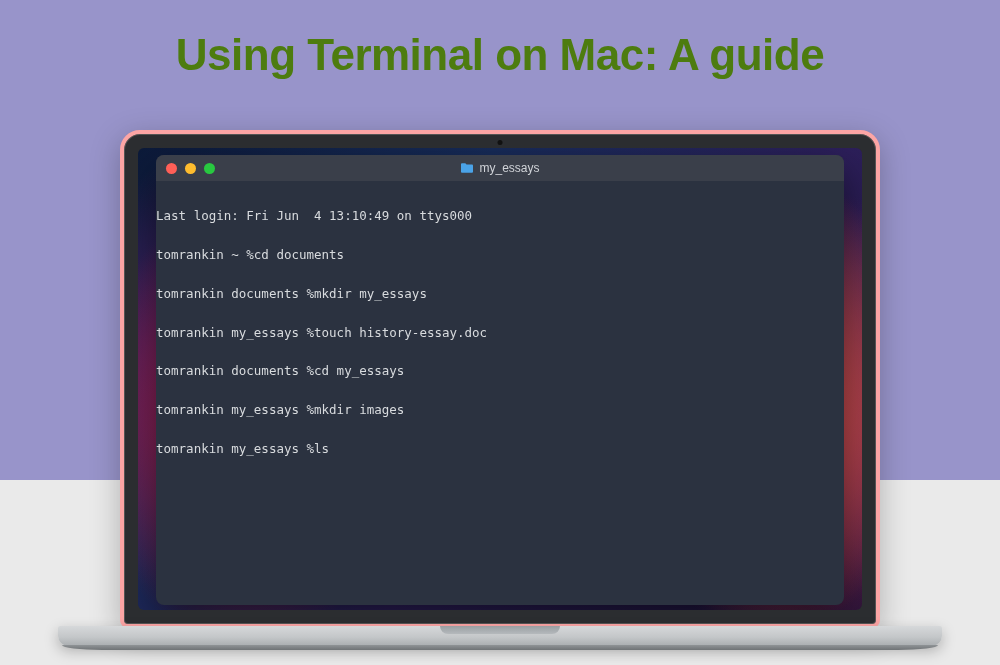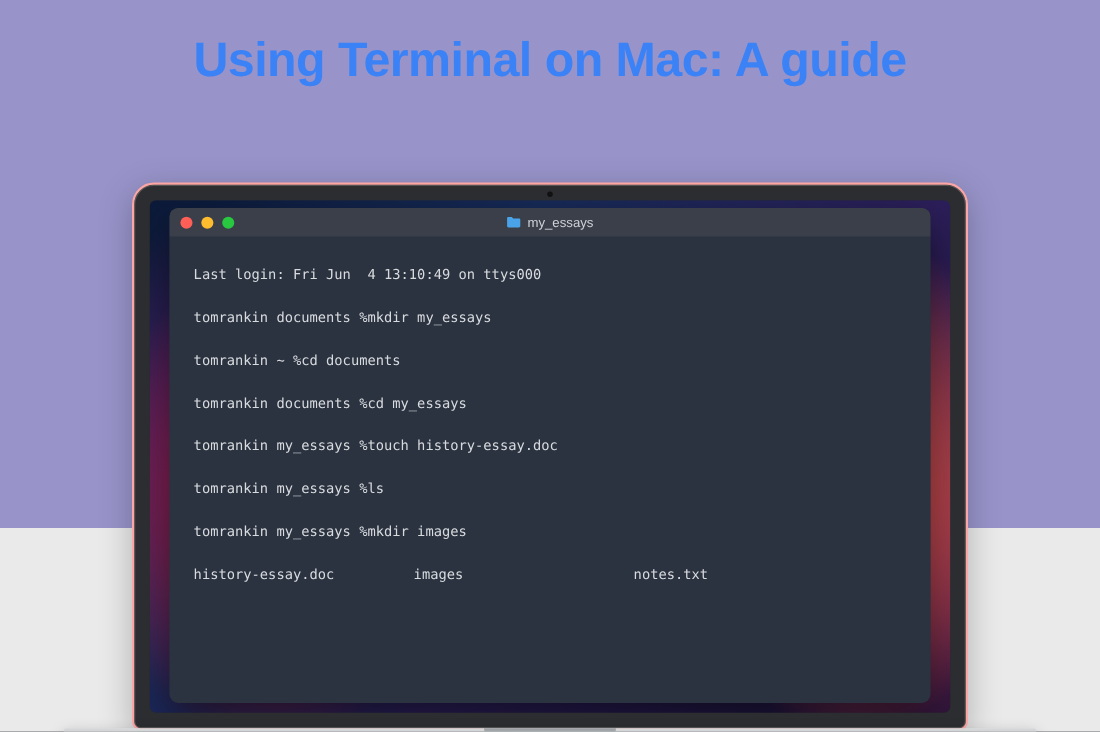--- a/index.html
+++ b/index.html
@@ -33,44 +33,43 @@
       bottom: 0;
       background: #eaeaea;
     }
     
     .page-title {
       position: absolute;
       top: 30px;
       left: 0;
       right: 0;
       text-align: center;
-      color: #3b82f6;
+      color: #4d7c0f;
       font-size: 44px;
       font-weight: 800;
       letter-spacing: -0.5px;
       font-family: Arial, sans-serif;
     }
     
     .laptop {
       position: absolute;
       top: 130px;
       left: 50%;
       transform: translateX(-50%);
       width: 760px;
     }
     
     .laptop-screen-bezel {
       background: #2b2d30;
       border-radius: 20px 20px 8px 8px;
       padding: 14px 14px 14px 14px;
-      border: 2px solid #fca5a5;
+      border: 4px solid #fca5a5;
       box-shadow: inset 0 0 0 1px #555, 0 8px 30px rgba(0,0,0,0.25);
       height: 498px;
       position: relative;
-      margin-top: 36px;
     }
     
     .laptop-camera {
       position: absolute;
       top: 6px;
       left: 50%;
       transform: translateX(-50%);
       width: 5px;
       height: 5px;
       background: #111;
@@ -152,21 +151,21 @@
       align-items: center;
     }
     
     .folder-icon svg {
       width: 14px;
       height: 12px;
     }
     
     .terminal-body {
       flex: 1;
-      padding: 6px 22px;
+      padding: 6px 0;
       font-family: "Menlo", "Monaco", "Consolas", monospace;
       font-size: 12.5px;
       line-height: 1.55;
       color: #d8dbde;
       white-space: pre;
       overflow: hidden;
     }
     
     .terminal-line {
       white-space: pre;
@@ -251,27 +250,26 @@
             <span class="folder-icon">
               <svg viewBox="0 0 16 14">
                 <path d="M1 3 C1 2 1.5 1.5 2.5 1.5 L6 1.5 L7.5 3 L13.5 3 C14.5 3 15 3.5 15 4.5 L15 11 C15 12 14.5 12.5 13.5 12.5 L2.5 12.5 C1.5 12.5 1 12 1 11 Z" fill="#4aa3e8"></path>
               </svg>
             </span>
             <span>my_essays</span>
           </div>
         </div>
         <div class="terminal-body">
 <div class="terminal-line">Last login: Fri Jun  4 13:10:49 on ttys000</div>
+<div class="terminal-line">tomrankin ~ %cd documents</div>
 <div class="terminal-line">tomrankin documents %mkdir my_essays</div>
-<div class="terminal-line">tomrankin ~ %cd documents</div>
+<div class="terminal-line">tomrankin my_essays %touch history-essay.doc</div>
 <div class="terminal-line">tomrankin documents %cd my_essays</div>
-<div class="terminal-line">tomrankin my_essays %touch history-essay.doc</div>
+<div class="terminal-line">tomrankin my_essays %mkdir images</div>
 <div class="terminal-line">tomrankin my_essays %ls</div>
-<div class="terminal-line">tomrankin my_essays %mkdir images</div>
-<div class="ls-output"><span class="ls-col">history-essay.doc</span><span class="ls-col">images</span><span class="ls-col">notes.txt</span></div>
         </div>
       </div>
 
     </div>
   </div>
   <div class="laptop-base">
     <div class="laptop-deck">
       <div class="laptop-notch"></div>
     </div>
     <div class="laptop-foot"></div>

